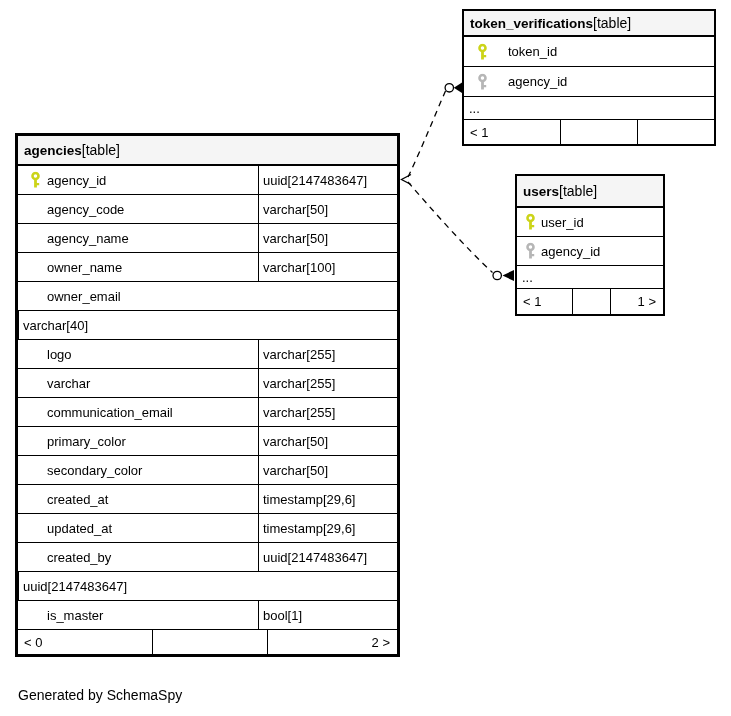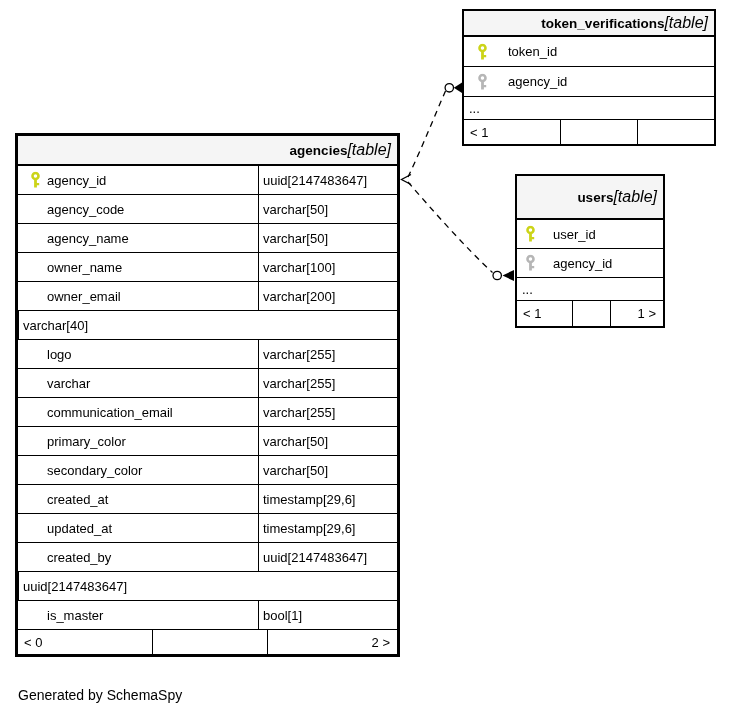--- a/index.html
+++ b/index.html
@@ -8,25 +8,25 @@
     background:#ffffff; color:#000000;
     font-family:"Liberation Sans","DejaVu Sans",sans-serif;
     overflow:hidden;
   }
   * { box-sizing:border-box; }
 
   .dbtable { position:absolute; background:#ffffff; border:2px solid #000; }
   .dbtable.focus { border-width:3px; }
 
   .thead {
-    background:#f5f5f5; display:flex; justify-content:flex-end;
+    background:#f5f5f5; display:flex; justify-content:flex-start;
     align-items:center; padding:8px 6px; border-bottom:2px solid #000;
   }
   .tname { font-weight:bold; font-size:13.5px; }
-  .ttag  { font-size:16px;font-style:italic; }
+  .ttag  { font-size:14px; }
 
   .row { display:flex; align-items:stretch; border-bottom:1px solid #000; font-size:13px; }
   .cell { display:flex; align-items:center;text-align:center; }
   .cname { position:relative; }
   .ctype { border-left:1px solid #000; padding-left:4px; flex:1; }
 
   .key { position:absolute; top:50%; transform:translateY(-50%); }
   .key.pk { stroke:#ccd419; }
   .key.fk { stroke:#b6b6b6; }
 
@@ -52,23 +52,23 @@
   #t-token .cname { flex:1; padding-left:44px; }
   #t-token .key   { left:13px; }
   #t-token .row.dots { height:23px; }
   #t-token .row.dots .cname { padding-left:5px; }
   #t-token .tfoot { height:24px; }
   #t-token .f1 { width:96px; }
   #t-token .f2 { width:77px; }
 
   
   #t-users { left:515px; top:174px; width:150px; }
-  #t-users .thead { height:44px; }
+  #t-users .thead { height:32px; }
   #t-users .row   { height:29px; }
-  #t-users .cname { flex:1; padding-left:36px; }
+  #t-users .cname { flex:1; padding-left:24px; }
   #t-users .key   { left:8px; }
   #t-users .row.dots { height:23px; }
   #t-users .row.dots .cname { padding-left:5px; }
   #t-users .tfoot { height:25px; }
   #t-users .f1 { width:55px; }
   #t-users .f2 { width:38px; }
 
   #connectors { position:absolute; left:0; top:0; pointer-events:none; }
 
   #caption { position:absolute; left:18px; top:687px; font-size:14px; }
@@ -116,21 +116,20 @@
   <div class="row">
     <div class="cell cname">
         <span>owner_name</span>
       </div>
     <div class="cell ctype">varchar[100]</div>
   </div>
   <div class="row">
     <div class="cell cname">
         <span>owner_email</span>
       </div>
-    <div class="cell ctype">varchar[200]</div>
   </div>
   <div class="row">
     <div class="cell ctype">varchar[40]</div>
   </div>
   <div class="row">
     <div class="cell cname">
         <span>logo</span>
       </div>
     <div class="cell ctype">varchar[255]</div>
   </div>

